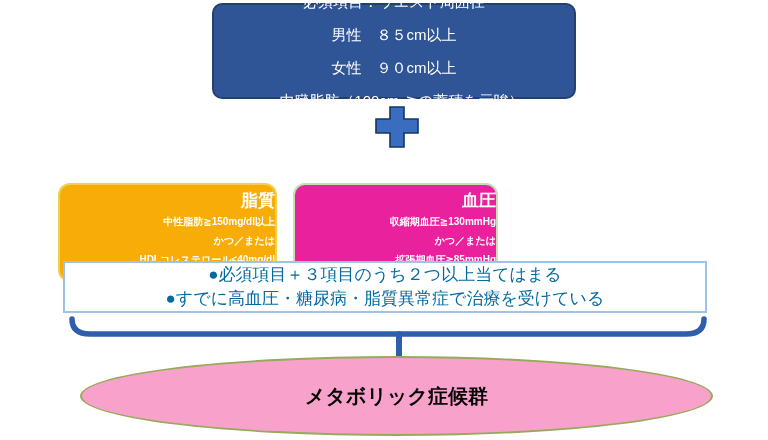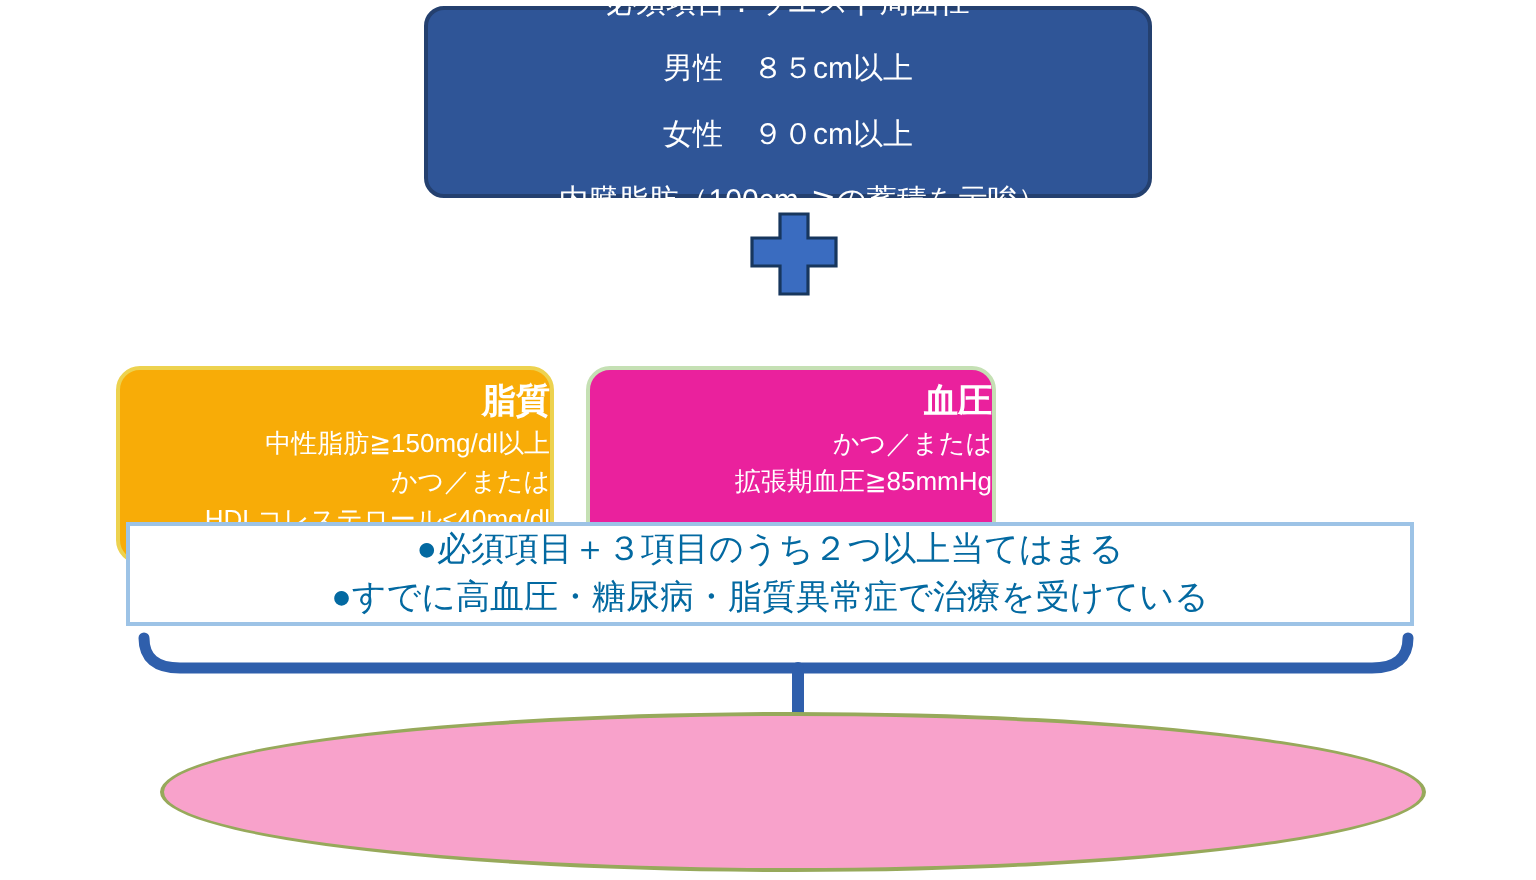--- a/index.html
+++ b/index.html
@@ -19,21 +19,21 @@
   
   .plus-wrap{position:absolute;left:374px;top:105px;width:46px;height:44px;}
 
   
   .crit-box{
     position:absolute;top:151px;height:99px;border-radius:12px;
     box-sizing:border-box;display:flex;flex-direction:column;
     align-items:flex-end;color:#ffffff;text-align:center;white-space:nowrap;margin-top:32px;
   }
   .crit-title{font-size:17px;font-weight:bold;margin-top:5px;line-height:22px;}
-  .crit-line{font-size:13px;font-weight:normal;line-height:19px;}
+  .crit-line{font-size:10px;font-weight:bold;line-height:19px;}
   .box-lipid{left:58px;width:219px;background:#F8AC07;border:2px solid #EDD24F;}
   .box-bp{left:293px;width:205px;background:#EA219D;border:2px solid #C5E0B4;padding-left:12px;}
   .box-sugar{left:509px;width:206px;background:#8DCE52;border:2px solid #C2E49B;}
   .sugar-line{font-size:16px;font-weight:bold;line-height:23px;}
   .sugar-gap{height:21px;}
 
   
   .condition-box{
     position:absolute;left:63px;top:261px;width:644px;height:52px;
     background:#ffffff;border:2px solid #9DC3E6;box-sizing:border-box;
@@ -74,33 +74,35 @@
 
   <div class="crit-box box-lipid">
     <div class="crit-title">脂質</div>
     <div class="crit-line">中性脂肪≧150mg/dl以上</div>
     <div class="crit-line">かつ／または</div>
     <div class="crit-line">HDLコレステロール&lt;40mg/dl</div>
   </div>
 
   <div class="crit-box box-bp">
     <div class="crit-title">血圧</div>
+    <div class="crit-line">収縮期血圧≧130mmHg</div>
     <div class="crit-line">かつ／または</div>
     <div class="crit-line">拡張期血圧≧85mmHg</div>
   </div>
 
 
   <div class="condition-box">
     <span>●必須項目＋３項目のうち２つ以上当てはまる</span>
     <span>●すでに高血圧・糖尿病・脂質異常症で治療を受けている</span>
   </div>
 
   <div class="brace-wrap">
     <svg width="640" height="46" viewBox="0 0 640 46">
       <path d="M4,3 Q4,18 22,18 L618,18 Q636,18 636,3" fill="none" stroke="#2F5FAC" stroke-width="5.5" stroke-linecap="round"></path>
       <path d="M331,18 L331,43" fill="none" stroke="#2F5FAC" stroke-width="6" stroke-linecap="round"></path>
     </svg>
   </div>
 
   <div class="result-ellipse">
+    <span>メタボリック症候群</span>
   </div>
 
 </div>
 
 </body></html>

